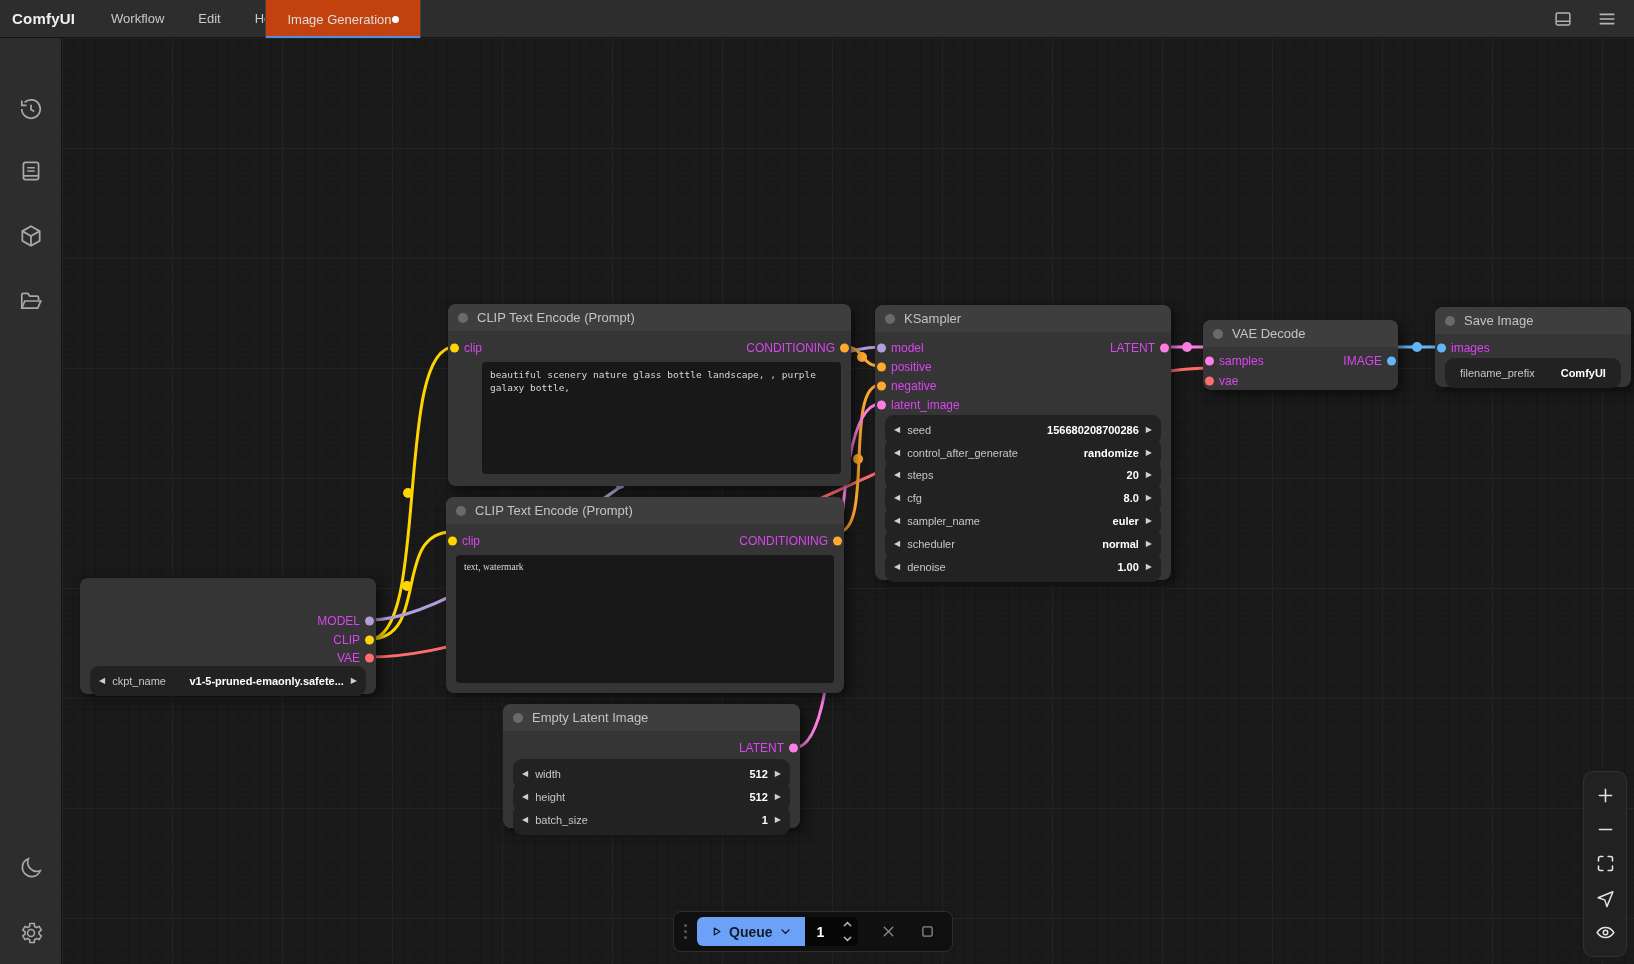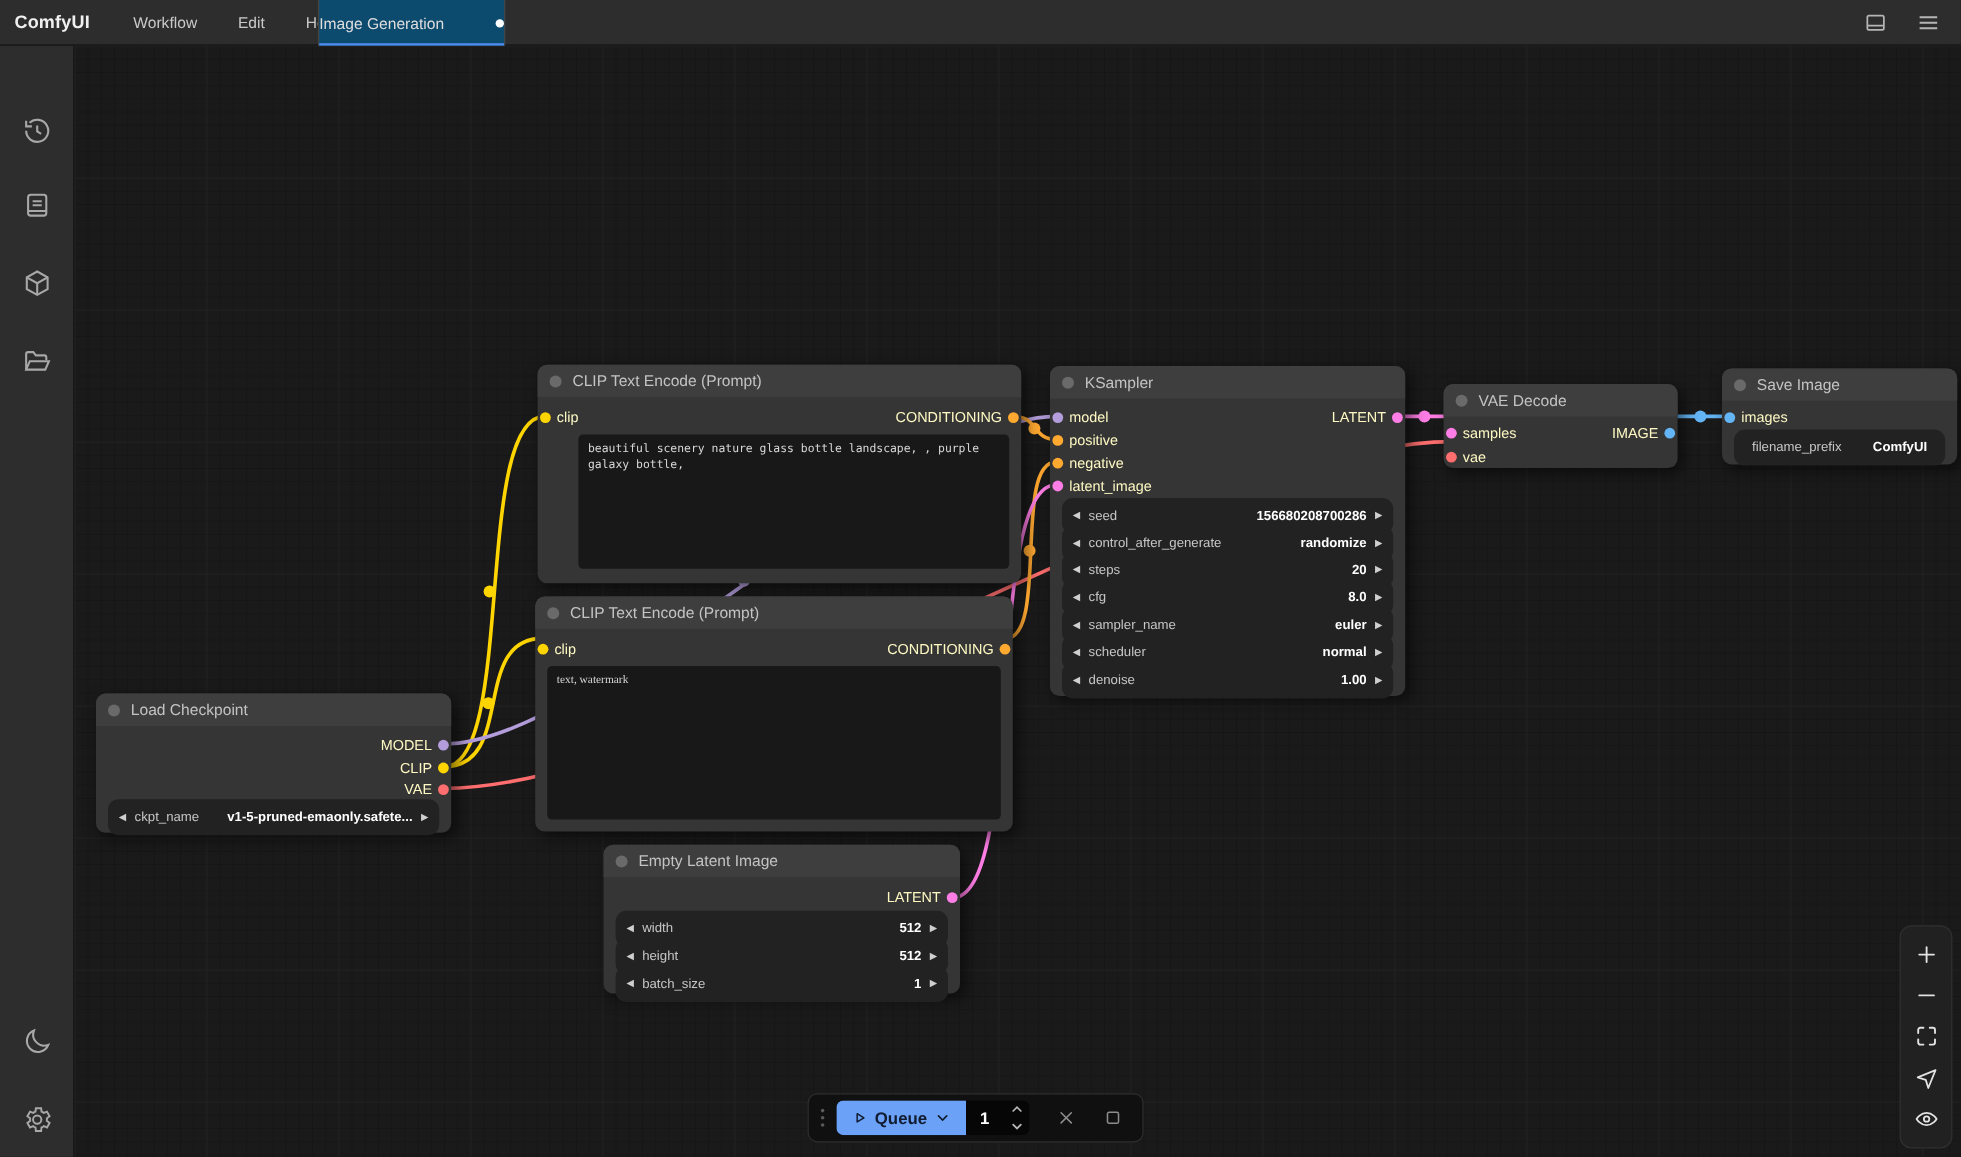--- a/index.html
+++ b/index.html
@@ -6,21 +6,21 @@
     font-family:"Liberation Sans",sans-serif;-webkit-font-smoothing:antialiased;}
   *{box-sizing:border-box;}
 
   
   .topbar{position:absolute;left:0;top:0;width:1634px;height:38px;background:#2d2d2d;
     border-bottom:1px solid #141414;display:flex;align-items:center;z-index:10;}
   .logo{font-weight:bold;font-size:15px;color:#f0f0f0;margin-left:12px;letter-spacing:.2px;}
   .menus{display:flex;gap:34px;margin-left:36px;}
   .menu-item{font-size:13px;color:#c9c9c9;cursor:default;}
   .tab{position:absolute;left:265px;top:0;height:38px;width:156px;display:flex;align-items:center;
-    justify-content:space-between;border-left:1px solid #454545;border-right:1px solid #454545;background:#0c4a6e;}
+    justify-content:center;border-left:1px solid #454545;border-right:1px solid #454545;background:#c2410c;}
   .tab-label{font-size:13px;color:#dedede;}
   .tab-dot{width:7px;height:7px;border-radius:50%;background:#ffffff;}
   .tab-underline{position:absolute;left:0;bottom:0;height:2px;width:100%;}
   .topbar-right{position:absolute;right:16px;top:0;height:38px;display:flex;align-items:center;gap:22px;}
   .tb-icon{width:22px;height:22px;color:#b5b5b5;}
 
   
   .sidebar{position:absolute;left:0;top:38px;width:62px;height:926px;background:#2d2d2d;
     border-right:1px solid #141414;z-index:9;}
   .sb-icon{position:absolute;left:50%;transform:translateX(-50%);width:26px;height:26px;color:#a8a8a8;}
@@ -34,21 +34,21 @@
       linear-gradient(90deg,#161616 1px,transparent 1px);
     background-size:110px 110px,110px 110px,11px 11px,11px 11px;z-index:0;}
   svg.wires{position:absolute;left:0;top:0;width:1634px;height:964px;z-index:1;pointer-events:none;}
 
   
   .node{position:absolute;background:#353535;border-radius:8px;box-shadow:4px 4px 12px rgba(0,0,0,.55);
     z-index:2;font-size:12px;color:#d2d2d2;}
   .ntitle{position:absolute;top:0;left:0;right:0;height:27px;background:#3e3e3e;border-radius:8px 8px 0 0;
     display:flex;align-items:center;gap:9px;padding-left:10px;color:#c3c3c3;font-size:13px;}
   .tdot{width:10px;height:10px;border-radius:50%;background:#6a6a6a;flex:0 0 auto;}
-  .row{position:absolute;left:0;right:0;height:19px;display:flex;align-items:center;font-size:12px;color:#fef9c3;}
+  .row{position:absolute;left:0;right:0;height:19px;display:flex;align-items:center;font-size:12px;color:#d946ef;}
   .port{position:absolute;width:9px;height:9px;border-radius:50%;top:50%;transform:translateY(-50%);}
   .port.in{left:2px;}.port.out{right:2px;}
   .inlabel{margin-left:16px;}
   .outlabel{margin-left:auto;margin-right:16px;}
   .widget{position:absolute;left:10px;right:10px;height:30px;background:#222222;border-radius:9px;
     display:flex;align-items:center;padding:0 9px;font-size:11px;gap:7px;}
   .wlabel{color:#c6c6c6;white-space:nowrap;}
   .wvalue{margin-left:auto;color:#ffffff;font-weight:bold;white-space:nowrap;}
   .warr{color:#cfcfcf;font-size:8px;line-height:1;}
   .ntext{position:absolute;left:10px;right:10px;background:#181818;border-radius:4px;padding:6px 8px;
@@ -153,24 +153,20 @@
   <svg class="sb-icon" style="top:817px" viewBox="0 0 24 24" fill="none" stroke="currentColor" stroke-width="1.6">
     <path d="M20.5 14.5A8.5 8.5 0 0 1 9.5 3.5a8.5 8.5 0 1 0 11 11z"></path>
   </svg>
   <svg class="sb-icon" style="top:882px" viewBox="0 0 24 24" fill="none" stroke="currentColor" stroke-width="1.5">
     <path d="M19.43 12.98a7.8 7.8 0 0 0 0-1.96l2.1-1.65-2-3.46-2.49 1a7.6 7.6 0 0 0-1.69-.98L15 3.25h-4l-.35 2.68c-.6.24-1.17.57-1.69.98l-2.49-1-2 3.46 2.1 1.65a7.8 7.8 0 0 0 0 1.96l-2.1 1.65 2 3.46 2.49-1c.52.41 1.09.74 1.69.98L11 20.75h4l.35-2.68c.6-.24 1.17-.57 1.69-.98l2.49 1 2-3.46-2.1-1.65z"></path>
       <circle cx="12" cy="12" r="3.2"></circle>
   </svg>
 </div>
 
 <div class="node" style="left:80px;top:578px;width:296px;height:116px;">
-  <div class="ntitle">
-    <span class="tdot"></span>
-    <span>Load Checkpoint</span>
-  </div>
   <div class="row" style="top:33px">
     <span class="outlabel">MODEL</span>
     <span class="port out" style="background: rgb(179, 157, 219);"></span>
   </div>
   <div class="row" style="top:52px">
     <span class="outlabel">CLIP</span>
     <span class="port out" style="background: rgb(255, 213, 0);"></span>
   </div>
   <div class="row" style="top:70px">
     <span class="outlabel">VAE</span>

